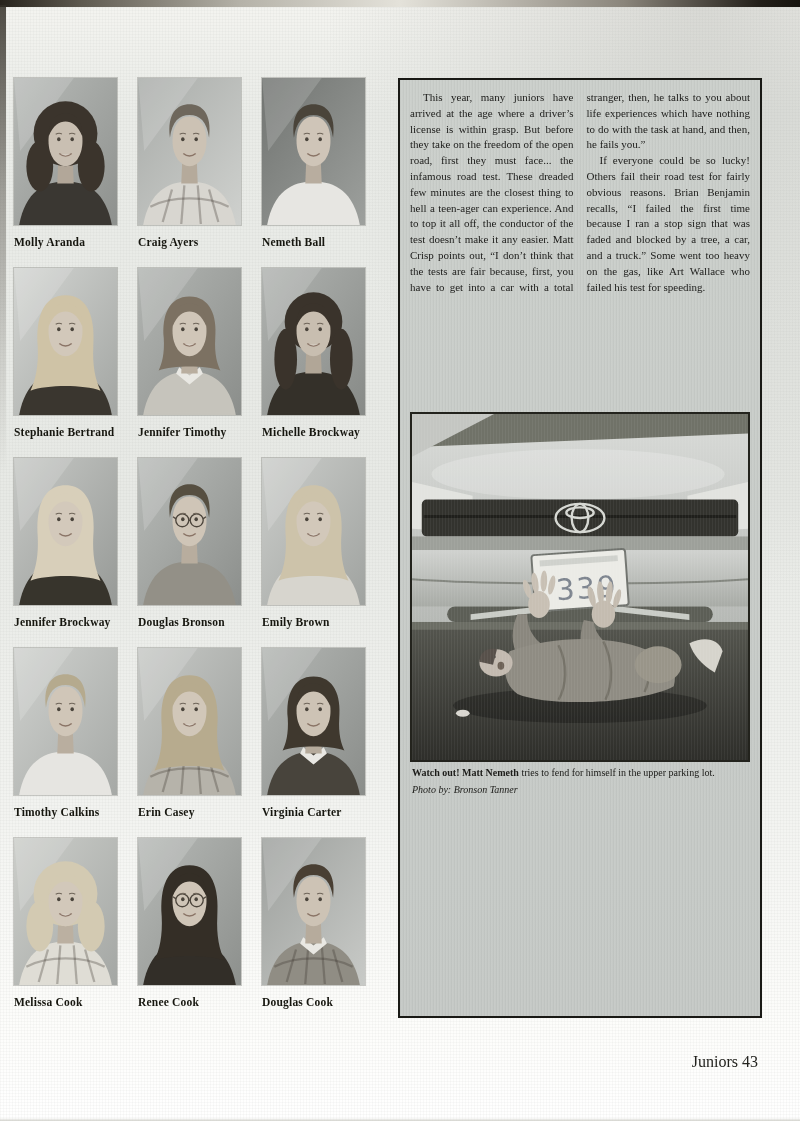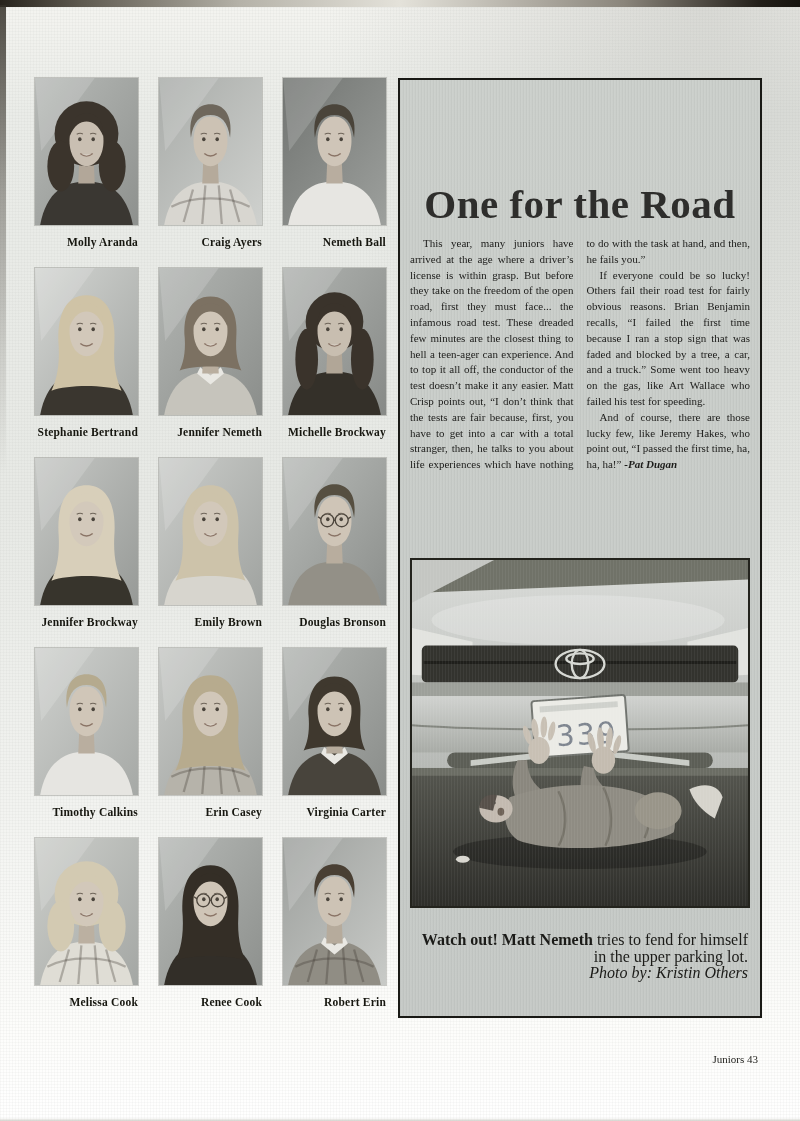--- a/index.html
+++ b/index.html
@@ -17,21 +17,21 @@
   .scan-top { position: absolute; top: 0; left: 0; width: 100%; height: 7px;
     background: linear-gradient(90deg, #27231c 0%, #5e594f 10%, #b5b2a8 30%, #e4e2da 50%, #8a857b 78%, #231f19 95%, #16130e 100%); }
   .scan-left { position: absolute; top: 5px; left: 0; width: 6px; height: 470px;
     background: linear-gradient(180deg, rgba(50,46,38,0.85), rgba(70,66,58,0.45) 40%, rgba(90,86,78,0.18) 75%, transparent); }
   .scan-bottom { position: absolute; bottom: 0; left: 0; width: 100%; height: 3px;
     background: linear-gradient(180deg, transparent, #d3d3cd); }
 
   
   .roster { position: absolute; left: 14px; top: 78px; width: 372px;
     display: grid; grid-template-columns: repeat(3, 124px); }
-  .cell { height: 190px; display: flex; flex-direction: column; align-items: flex-end; }
+  .cell { height: 190px; display: flex; flex-direction: column; align-items: flex-start; }
   .photo { width: 103px; height: 147px; box-shadow: 0 0 0 1px rgba(115,115,110,0.35); }
   .photo svg { display: block; }
   .pname { margin-top: 11px; font-weight: bold; font-size: 11.5px; color: #16160f;
     letter-spacing: 0.2px; white-space: nowrap; }
 
   
   .panel { position: absolute; left: 398px; top: 78px; width: 364px; height: 940px;
     border: 2px solid #191915;
     background:
       repeating-linear-gradient(90deg, rgba(0,0,0,0.030) 0 1px, rgba(255,255,255,0.045) 1px 2px, transparent 2px 3px),
@@ -43,25 +43,25 @@
     text-align: justify; font-size: 11px; line-height: 15.8px; color: #1c1c1a; overflow: hidden; }
   .article-body p { text-indent: 13px; hyphens: none; }
   .article-byline { font-weight: bold; font-style: italic; margin-left: 3px; }
 
   .photo-frame { margin-top: 20px; height: 350px; border: 2px solid #23231d;
     position: relative; background: #b9bcb8; }
   .photo-frame svg { display: block; width: 100%; height: 100%; }
   .photo-frame::after { content: ""; position: absolute; inset: 0; pointer-events: none;
     background: repeating-linear-gradient(90deg, rgba(255,255,255,0.05) 0 1px, transparent 1px 3px); }
 
-  .caption { margin-top: 24px; font-size: 16px; line-height: 16.5px; color: #1b1b18; padding: 0 2px; text-align: right; }
+  .caption { margin-top: 3px; font-size: 10px; line-height: 16.5px; color: #1b1b18; padding: 0 2px; }
   .caption .cap-bold { font-weight: bold; }
   .caption .credit { font-style: italic; }
 
-  .footer { position: absolute; top: 1053px; right: 42px; font-size: 11px; color: #22221e; }
+  .footer { position: absolute; top: 1053px; right: 42px; font-size: 16px; color: #22221e; }
 </style>
 </head>
 <body>
 
 <div id="scan">
 
   <div class="scan-top"></div>
   <div class="scan-left"></div>
   <div class="scan-bottom"></div>
 
@@ -192,21 +192,21 @@
             <path d="M50,38 C61,38 66.5,49 66.5,62 C66.5,77 59,87 50,87 C41,87 33.5,77 33.5,62 C33.5,49 39,38 50,38 Z" fill="#d0c6b8"></path>
             <path d="M33.5,58 C33.5,42 40,35 50,35 C60,35 66.5,42 66.5,58 C62,46.5 56,43 50,43 C44,43 38,46.5 33.5,58 Z" fill="#7c7162"></path>
             <ellipse cx="43.5" cy="60.5" rx="1.7" ry="2" fill="#4a443c"></ellipse>
             <ellipse cx="56.5" cy="60.5" rx="1.7" ry="2" fill="#4a443c"></ellipse>
             <path d="M40.5,55.5 Q43.5,53.8 46.5,55.2" stroke="#6e6459" stroke-width="1" fill="none"></path>
             <path d="M53.5,55.2 Q56.5,53.8 59.5,55.5" stroke="#6e6459" stroke-width="1" fill="none"></path>
             <path d="M44,74.5 Q50,79.5 56,74.5" stroke="#8a7466" stroke-width="1.5" fill="none"></path>
             <path d="M45,74.8 Q50,78.3 55,74.8 Q50,76.8 45,74.8 Z" fill="#e7e3da"></path>
           </svg>
         </div>
-        <div class="pname">Jennifer Nemeth</div>
+        <div class="pname">Jennifer Timothy</div>
       </div>
       <div class="cell">
         <div class="photo">
           <svg viewBox="0 0 100 145" width="103" height="147" preserveAspectRatio="none">
             <defs>
               <linearGradient id="pg5" x1="0" y1="0" x2="1" y2="1">
                 <stop offset="0" stop-color="#b0b3b0"></stop>
                 <stop offset="1" stop-color="#878a87"></stop>
               </linearGradient>
             </defs>
@@ -246,46 +246,20 @@
             <path d="M50,38 C61,38 66.5,49 66.5,62 C66.5,77 59,87 50,87 C41,87 33.5,77 33.5,62 C33.5,49 39,38 50,38 Z" fill="#d3c9bb"></path>
             <path d="M33.5,58 C33.5,42 40,35 50,35 C60,35 66.5,42 66.5,58 C62,46.5 56,43 50,43 C44,43 38,46.5 33.5,58 Z" fill="#d8cfba"></path>
             <ellipse cx="43.5" cy="60.5" rx="1.7" ry="2" fill="#4a443c"></ellipse>
             <ellipse cx="56.5" cy="60.5" rx="1.7" ry="2" fill="#4a443c"></ellipse>
             <path d="M40.5,55.5 Q43.5,53.8 46.5,55.2" stroke="#6e6459" stroke-width="1" fill="none"></path>
             <path d="M53.5,55.2 Q56.5,53.8 59.5,55.5" stroke="#6e6459" stroke-width="1" fill="none"></path>
             <path d="M44,74.5 Q50,79.5 56,74.5" stroke="#8a7466" stroke-width="1.5" fill="none"></path>
           </svg>
         </div>
         <div class="pname">Jennifer Brockway</div>
-      </div>
-      <div class="cell">
-        <div class="photo">
-          <svg viewBox="0 0 100 145" width="103" height="147" preserveAspectRatio="none">
-            <defs>
-              <linearGradient id="pg8" x1="0" y1="0" x2="1" y2="1">
-                <stop offset="0" stop-color="#cbcdca"></stop>
-                <stop offset="1" stop-color="#a0a3a0"></stop>
-              </linearGradient>
-            </defs>
-            <rect width="100" height="145" fill="url(#pg8)"></rect>
-            <polygon points="0,0 58,0 6,72" fill="rgba(255,255,255,0.16)"></polygon>
-            <path d="M5,145 C11,112 29,102 50,102 C71,102 89,112 95,145 Z" fill="#d7d5ce"></path>
-            <path d="M43,80 L57,80 L58,104 L42,104 Z" fill="#bbb0a1"></path>
-            <path d="M50,27 C28,27 21,50 23,77 C24,97 21,110 16,121 C32,115 68,115 84,121 C79,110 76,97 77,77 C79,50 72,27 50,27 Z" fill="#cdc3aa"></path>
-            <path d="M50,38 C61,38 66.5,49 66.5,62 C66.5,77 59,87 50,87 C41,87 33.5,77 33.5,62 C33.5,49 39,38 50,38 Z" fill="#d2c8ba"></path>
-            <path d="M33.5,58 C33.5,42 40,35 50,35 C60,35 66.5,42 66.5,58 C62,46.5 56,43 50,43 C44,43 38,46.5 33.5,58 Z" fill="#cdc3aa"></path>
-            <ellipse cx="43.5" cy="60.5" rx="1.7" ry="2" fill="#4a443c"></ellipse>
-            <ellipse cx="56.5" cy="60.5" rx="1.7" ry="2" fill="#4a443c"></ellipse>
-            <path d="M40.5,55.5 Q43.5,53.8 46.5,55.2" stroke="#6e6459" stroke-width="1" fill="none"></path>
-            <path d="M53.5,55.2 Q56.5,53.8 59.5,55.5" stroke="#6e6459" stroke-width="1" fill="none"></path>
-            <path d="M44,74.5 Q50,79.5 56,74.5" stroke="#8a7466" stroke-width="1.5" fill="none"></path>
-            <path d="M45,74.8 Q50,78.3 55,74.8 Q50,76.8 45,74.8 Z" fill="#e7e3da"></path>
-          </svg>
-        </div>
-        <div class="pname">Emily Brown</div>
       </div>
       <div class="cell">
         <div class="photo">
           <svg viewBox="0 0 100 145" width="103" height="147" preserveAspectRatio="none">
             <defs>
               <linearGradient id="pg7" x1="0" y1="0" x2="1" y2="1">
                 <stop offset="0" stop-color="#b8bbb8"></stop>
                 <stop offset="1" stop-color="#8c8f8c"></stop>
               </linearGradient>
             </defs>
@@ -303,20 +277,46 @@
               <path d="M63.3,60 L66,58"></path>
             </g>
             <ellipse cx="43.5" cy="60.5" rx="1.7" ry="2" fill="#4a443c"></ellipse>
             <ellipse cx="56.5" cy="60.5" rx="1.7" ry="2" fill="#4a443c"></ellipse>
             <path d="M40.5,55.5 Q43.5,53.8 46.5,55.2" stroke="#6e6459" stroke-width="1" fill="none"></path>
             <path d="M53.5,55.2 Q56.5,53.8 59.5,55.5" stroke="#6e6459" stroke-width="1" fill="none"></path>
             <path d="M44,74.5 Q50,79.5 56,74.5" stroke="#8a7466" stroke-width="1.5" fill="none"></path>
           </svg>
         </div>
         <div class="pname">Douglas Bronson</div>
+      </div>
+      <div class="cell">
+        <div class="photo">
+          <svg viewBox="0 0 100 145" width="103" height="147" preserveAspectRatio="none">
+            <defs>
+              <linearGradient id="pg8" x1="0" y1="0" x2="1" y2="1">
+                <stop offset="0" stop-color="#cbcdca"></stop>
+                <stop offset="1" stop-color="#a0a3a0"></stop>
+              </linearGradient>
+            </defs>
+            <rect width="100" height="145" fill="url(#pg8)"></rect>
+            <polygon points="0,0 58,0 6,72" fill="rgba(255,255,255,0.16)"></polygon>
+            <path d="M5,145 C11,112 29,102 50,102 C71,102 89,112 95,145 Z" fill="#d7d5ce"></path>
+            <path d="M43,80 L57,80 L58,104 L42,104 Z" fill="#bbb0a1"></path>
+            <path d="M50,27 C28,27 21,50 23,77 C24,97 21,110 16,121 C32,115 68,115 84,121 C79,110 76,97 77,77 C79,50 72,27 50,27 Z" fill="#cdc3aa"></path>
+            <path d="M50,38 C61,38 66.5,49 66.5,62 C66.5,77 59,87 50,87 C41,87 33.5,77 33.5,62 C33.5,49 39,38 50,38 Z" fill="#d2c8ba"></path>
+            <path d="M33.5,58 C33.5,42 40,35 50,35 C60,35 66.5,42 66.5,58 C62,46.5 56,43 50,43 C44,43 38,46.5 33.5,58 Z" fill="#cdc3aa"></path>
+            <ellipse cx="43.5" cy="60.5" rx="1.7" ry="2" fill="#4a443c"></ellipse>
+            <ellipse cx="56.5" cy="60.5" rx="1.7" ry="2" fill="#4a443c"></ellipse>
+            <path d="M40.5,55.5 Q43.5,53.8 46.5,55.2" stroke="#6e6459" stroke-width="1" fill="none"></path>
+            <path d="M53.5,55.2 Q56.5,53.8 59.5,55.5" stroke="#6e6459" stroke-width="1" fill="none"></path>
+            <path d="M44,74.5 Q50,79.5 56,74.5" stroke="#8a7466" stroke-width="1.5" fill="none"></path>
+            <path d="M45,74.8 Q50,78.3 55,74.8 Q50,76.8 45,74.8 Z" fill="#e7e3da"></path>
+          </svg>
+        </div>
+        <div class="pname">Emily Brown</div>
       </div>
       <div class="cell">
         <div class="photo">
           <svg viewBox="0 0 100 145" width="103" height="147" preserveAspectRatio="none">
             <defs>
               <linearGradient id="pg9" x1="0" y1="0" x2="1" y2="1">
                 <stop offset="0" stop-color="#cfd1ce"></stop>
                 <stop offset="1" stop-color="#a6a9a6"></stop>
               </linearGradient>
             </defs>
@@ -484,33 +484,31 @@
             <path d="M43,80 L57,80 L58,104 L42,104 Z" fill="#b6ab9c"></path>
             <path d="M50,38 C61,38 66.5,49 66.5,62 C66.5,77 59,87 50,87 C41,87 33.5,77 33.5,62 C33.5,49 39,38 50,38 Z" fill="#cdc3b5"></path>
             <path d="M31,59 C28,35 38,26 50,26 C62,26 72,35 69,59 C67,43 60,36.5 50,36.5 C40,36.5 33,43 31,59 Z" fill="#493f33"></path>
             <ellipse cx="43.5" cy="60.5" rx="1.7" ry="2" fill="#4a443c"></ellipse>
             <ellipse cx="56.5" cy="60.5" rx="1.7" ry="2" fill="#4a443c"></ellipse>
             <path d="M40.5,55.5 Q43.5,53.8 46.5,55.2" stroke="#6e6459" stroke-width="1" fill="none"></path>
             <path d="M53.5,55.2 Q56.5,53.8 59.5,55.5" stroke="#6e6459" stroke-width="1" fill="none"></path>
             <path d="M44,74.5 Q50,79.5 56,74.5" stroke="#8a7466" stroke-width="1.5" fill="none"></path>
           </svg>
         </div>
-        <div class="pname">Robert Erin</div>
+        <div class="pname">Douglas Cook</div>
       </div>
     </div>
 
   <div class="panel">
     <div class="panel-inner">
 
-      <h1 class="article-title">One for the Road</h1>
 
       <div class="article-body">
         <p>This year, many juniors have arrived at the age where a driver’s license is within grasp. But before they take on the freedom of the open road, first they must face... the infamous road test. These dreaded few minutes are the closest thing to hell a teen-ager can experience. And to top it all off, the conductor of the test doesn’t make it any easier. Matt Crisp points out, “I don’t think that the tests are fair because, first, you have to get into a car with a total stranger, then, he talks to you about life experiences which have nothing to do with the task at hand, and then, he fails you.”</p>
         <p>If everyone could be so lucky! Others fail their road test for fairly obvious reasons. Brian Benjamin recalls, “I failed the first time because I ran a stop sign that was faded and blocked by a tree, a car, and a truck.” Some went too heavy on the gas, like Art Wallace who failed his test for speeding.</p>
-        <p><span>And of course, there are those lucky few, like Jeremy Hakes, who point out, “I passed the first time, ha, ha, ha!”</span><i class="article-byline">-Pat Dugan</i></p>
       </div>
 
       <div class="photo-frame">
         <svg viewBox="0 0 344 356" preserveAspectRatio="none">
           <defs>
             <linearGradient id="hoodg" x1="0" y1="0" x2="0" y2="1">
               <stop offset="0" stop-color="#d9dbd8"></stop>
                 <stop offset="1" stop-color="#b4b7b3"></stop>
             </linearGradient>
             <linearGradient id="bumpg" x1="0" y1="0" x2="0" y2="1">
@@ -586,21 +584,21 @@
           </g>
           <ellipse cx="52" cy="308" rx="7" ry="3.6" fill="#d9d7d0"></ellipse>
         </svg>
       </div>
 
       <div class="caption">
         <span class="cap-bold">Watch out!</span>
         <span class="cap-bold">Matt Nemeth</span>
         <span>tries to fend for himself in the upper parking lot.</span>
         <br>
-        <span class="credit">Photo by: Kristin Others</span>
+        <span class="credit">Photo by: Bronson Tanner</span>
       </div>
 
     </div>
   </div>
 
   <div class="footer">
     <span>Juniors</span>
     <span>43</span>
   </div>
 

